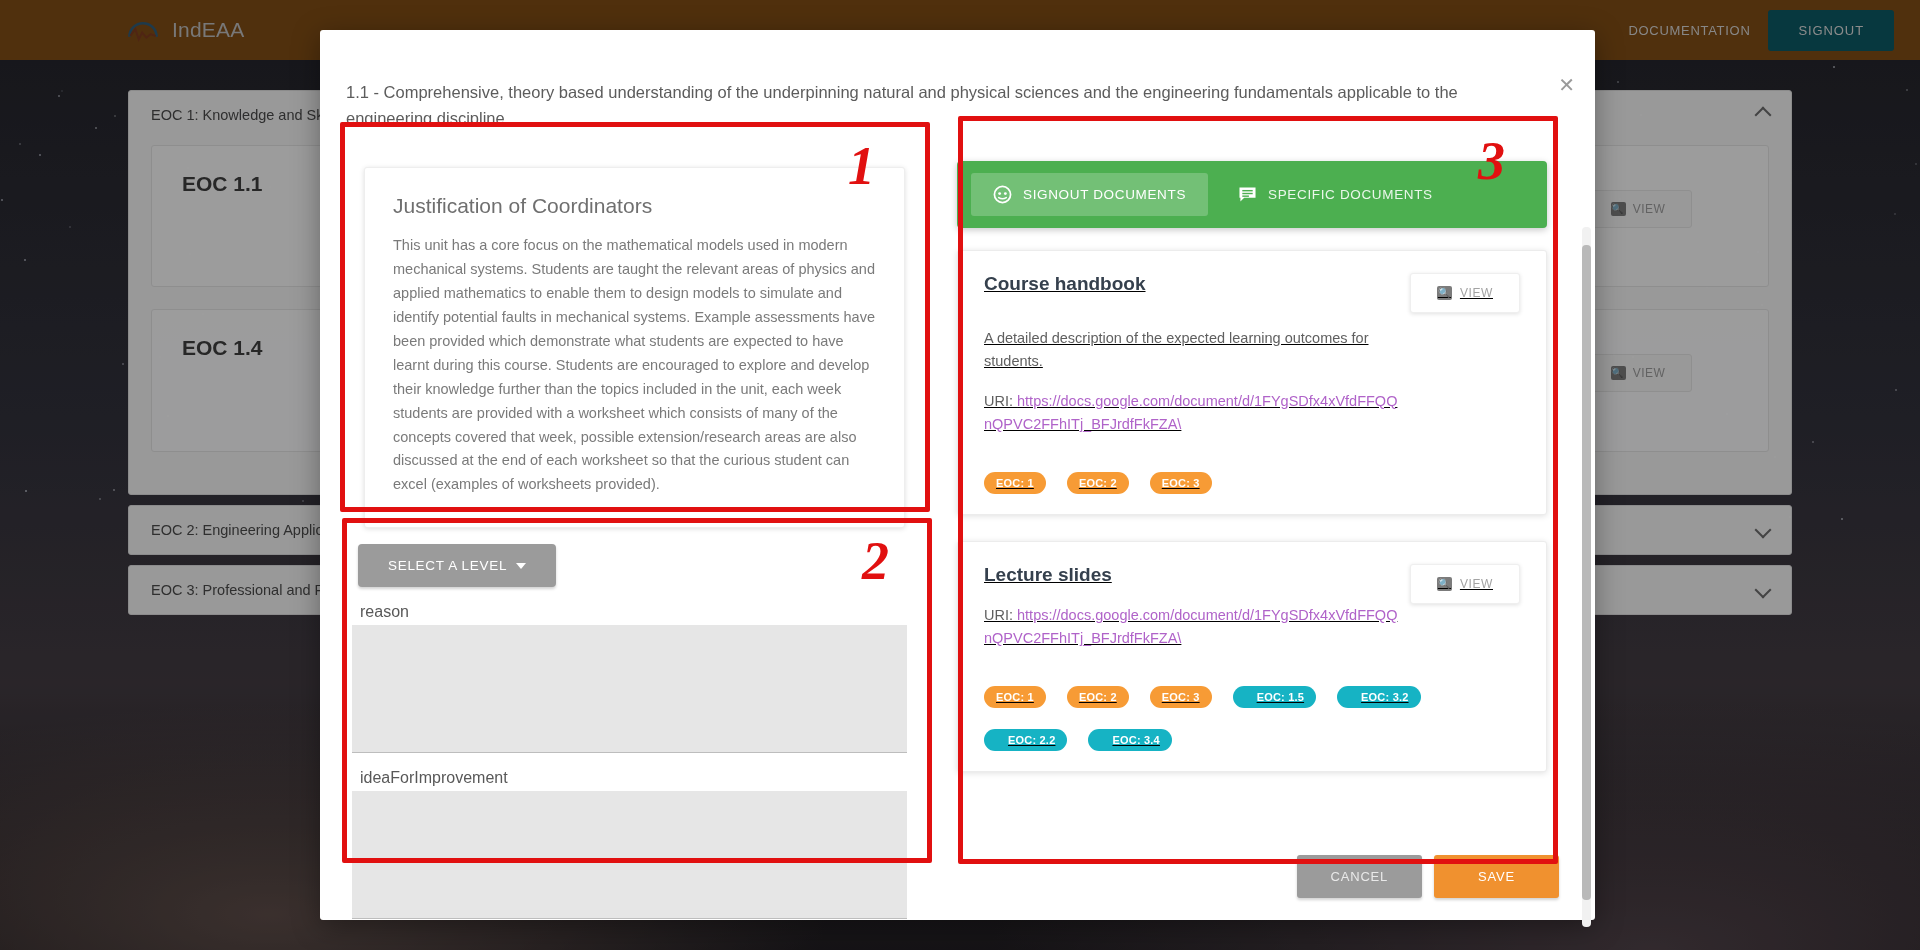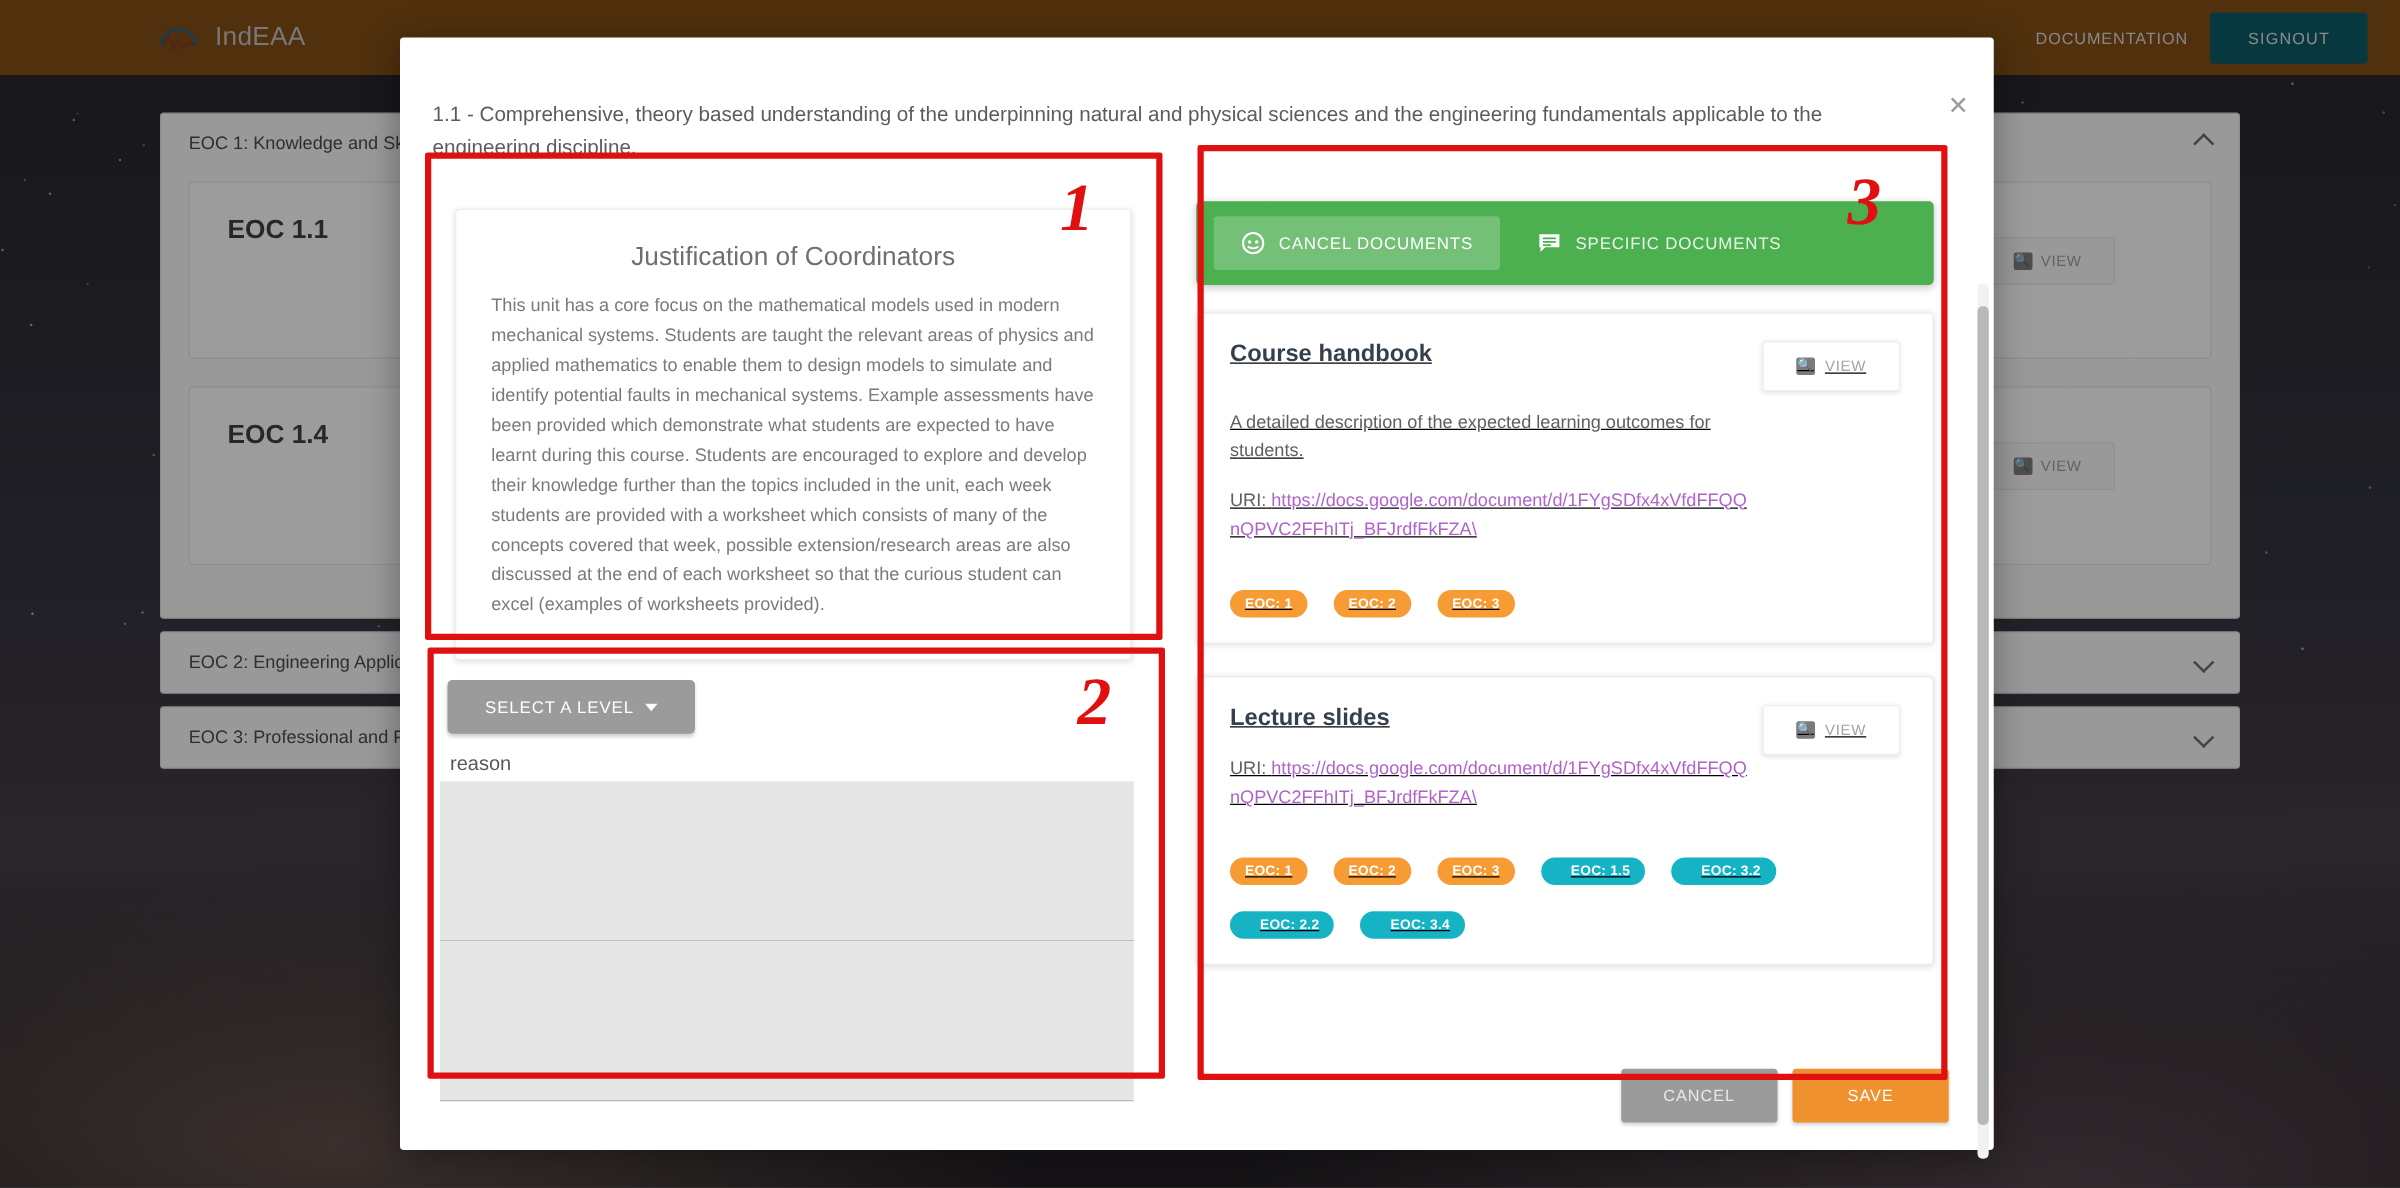--- a/index.html
+++ b/index.html
@@ -98,21 +98,21 @@
 
   .col-left { flex:0 0 585px; display:flex; flex-direction:column; gap:10px; }
   .col-right { flex:1; min-width:0; padding-right:14px; }
 
   
   #justification-card {
     background:#fff; border:1px solid #eee; border-radius:3px;
     box-shadow:0 1px 5px rgba(0,0,0,.13);
     padding:26px 28px 30px 28px; margin:18px 22px 6px 22px;
   }
-  #justification-title { font-size:21px; color:#6f6f6f; font-weight:400; margin-bottom:16px;text-align:center; }
+  #justification-title { font-size:21px; color:#6f6f6f; font-weight:400; margin-bottom:16px; }
   #justification-text { font-size:14.5px; color:#7a7a7a; line-height:1.65; }
 
   
   #dev-level-label { font-size:17px; color:#5f5f5f; margin:6px 0 12px 6px; }
   #select-level-btn {
     background:#9b9b9b; color:#fff; border:none; border-radius:4px;
     padding:14px 30px; font-size:13.5px; letter-spacing:.7px; cursor:pointer;
     display:inline-flex; align-items:center; gap:9px; margin-left:6px;
     box-shadow:0 2px 3px rgba(0,0,0,.18);
   }
@@ -411,36 +411,37 @@
 
       <div id="dev-level-section">
         <button id="select-level-btn">
           <span>SELECT A LEVEL</span>
           <span class="caret"></span>
         </button>
 
         <div class="field-label">reason</div>
         <textarea class="field-box" style=""></textarea>
 
+        <div class="field-label">ideaForImprovement</div>
         <textarea class="field-box" style=""></textarea>
       </div>
 
     </div>
 
     <div class="col-right">
 
       <div id="doc-tabs">
         <div class="doc-tab active">
           <svg width="19" height="19" viewBox="0 0 20 20">
             <circle cx="10" cy="10" r="8.5" fill="none" stroke="#fff" stroke-width="1.8"></circle>
             <circle cx="7" cy="9" r="1.5" fill="#fff"></circle>
             <circle cx="13" cy="9" r="1.5" fill="#fff"></circle>
             <path d="M6 13.2 Q10 15.6 14 13.2" fill="none" stroke="#fff" stroke-width="1.6" stroke-linecap="round"></path>
           </svg>
-          <span>CANCEL DOCUMENTS</span>
+          <span>SIGNOUT DOCUMENTS</span>
         </div>
         <div class="doc-tab inactive">
           <svg width="19" height="17" viewBox="0 0 20 18">
             <path d="M1.5 1.5 H18.5 V12.5 H6.5 L2.5 16.5 V12.5 H1.5 Z" fill="#fff"></path>
             <rect x="4.5" y="4.2" width="11" height="1.5" fill="#4caf50"></rect>
             <rect x="4.5" y="7.2" width="11" height="1.5" fill="#4caf50"></rect>
             <rect x="4.5" y="10" width="7" height="1.5" fill="#4caf50"></rect>
           </svg>
           <span>SPECIFIC DOCUMENTS</span>
         </div>

